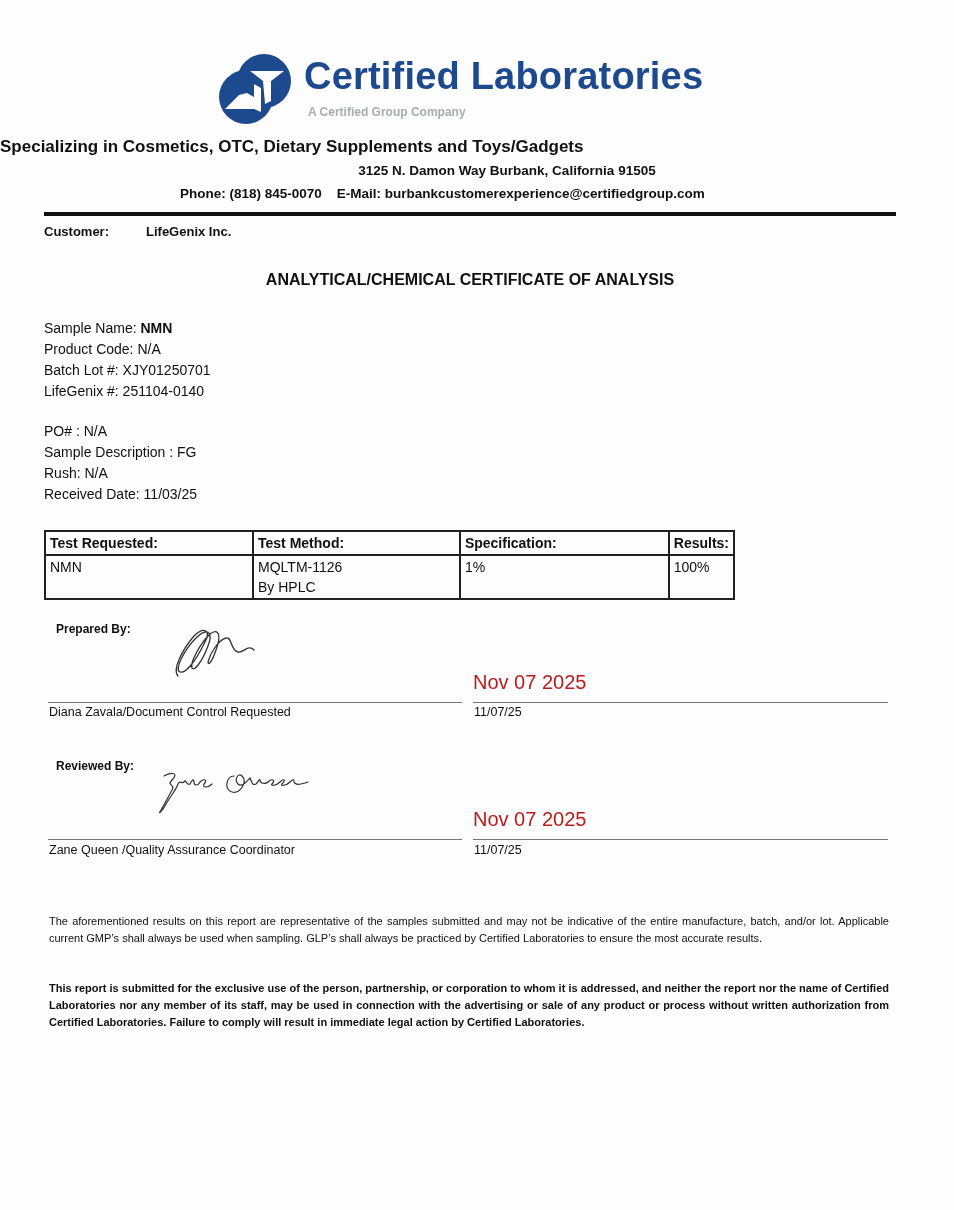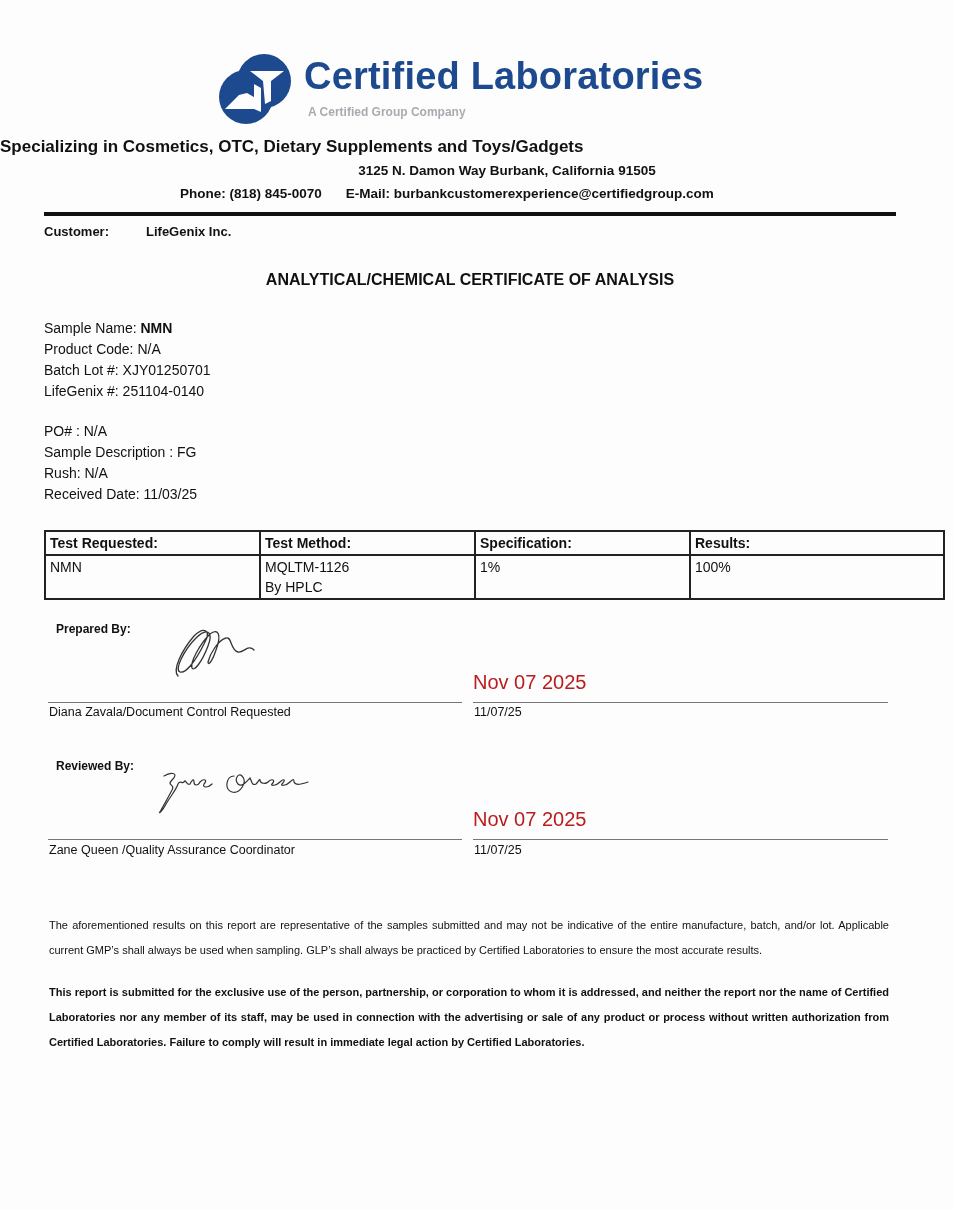--- a/index.html
+++ b/index.html
@@ -7,42 +7,42 @@
     width: 954px; height: 1210px; background: #fdfdfd; position: relative;
     font-family: "Liberation Sans", sans-serif; color: #111; overflow: hidden;
   }
   .abs { position: absolute; }
   .logo-mark { left: 217px; top: 52px; width: 78px; height: 72px; }
   .logo-name { left: 304px; top: 55px; font-size: 38px; font-weight: bold; color: #1d4a8f; letter-spacing: 0.2px; white-space: nowrap; text-align: right; }
   .logo-sub { left: 308px; top: 105px; font-size: 12px; font-weight: bold; color: #a8abb0; white-space: nowrap; }
   .tagline { left: 0; width: 940px; top: 137px; font-size: 17px; font-weight: bold; white-space: nowrap; }
   .address { left: 0; width: 940px; top: 163px; text-align: center; font-size: 13.5px; font-weight: bold; white-space: nowrap; margin-left: 37px; }
   .contact { left: 180px; top: 186px; font-size: 13.5px; font-weight: bold; white-space: nowrap; }
-  .contact .email { margin-left: 24px; }
+  .contact .email { margin-left: 15px; }
   .rule-thick { left: 44px; top: 212px; width: 852px; height: 4px; background: #111; }
   .customer { left: 44px; top: 224px; font-size: 13px; font-weight: bold; white-space: nowrap; }
   .customer .val { position: absolute; left: 102px; top: 0; }
   .doc-title { left: 0; width: 940px; top: 271px; text-align: center; font-size: 16px; font-weight: bold; white-space: nowrap; }
   .info { left: 44px; font-size: 14px; line-height: 21px; white-space: nowrap; }
   .info1 { top: 318px; }
   .info2 { top: 421px; }
   .info b { font-weight: bold; }
-  table.results { position: absolute; left: 44px; top: 530px; width: 901px; border-collapse: collapse; font-size: 14px; }
+  table.results { position: absolute; left: 44px; top: 530px; width: 691px; border-collapse: collapse; font-size: 14px; }
   table.results th, table.results td { border: 2px solid #222; padding: 1px 4px; text-align: left; vertical-align: top; line-height: 20px; }
   table.results th { font-weight: bold; }
   table.results td { height: 40px; }
   .col1 { width: 205px; } .col2 { width: 205px; } .col3 { width: 205px; }
   .sig-label { left: 56px; font-size: 12px; font-weight: bold; white-space: nowrap; }
   .sig-img { left: 168px; }
   .sig-line-l { left: 48px; width: 414px; height: 1px; background: #777; }
   .sig-line-r { left: 473px; width: 415px; height: 1px; background: #777; }
   .sig-name { left: 49px; font-size: 12.5px; white-space: nowrap; }
   .sig-date-big { left: 473px; font-size: 20px; color: #b91c1c; white-space: nowrap; }
   .sig-date-small { left: 474px; font-size: 12.5px; white-space: nowrap; }
-  .disclaimer { left: 49px; width: 840px; font-size: 11px; line-height: 25px; text-align: justify; }
+  .disclaimer { left: 49px; width: 840px; font-size: 11px; line-height: 17px; text-align: justify; }
   .disc1 { top: 913px; }
   .disc2 { top: 980px; font-weight: bold; }
 </style>
 </head>
 <body>
 
 <div class="abs logo-mark">
   <svg width="78" height="72" viewBox="0 0 78 72">
     <circle cx="47" cy="29" r="27" fill="#1d4a8f"></circle>
     <circle cx="29" cy="45" r="27" fill="#1d4a8f"></circle>

